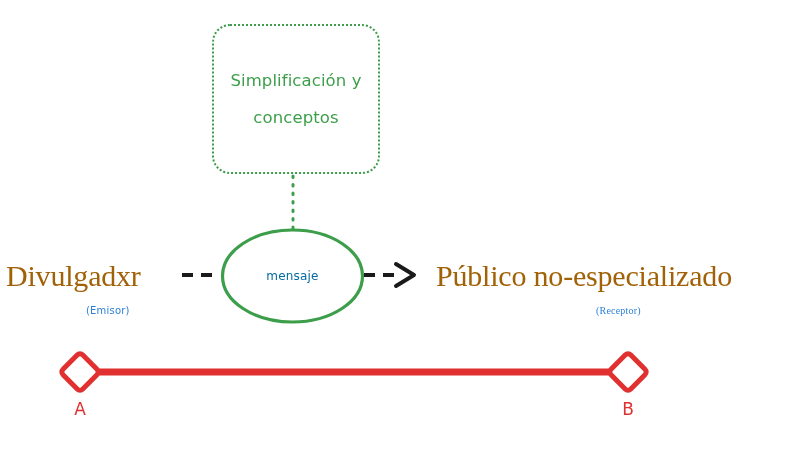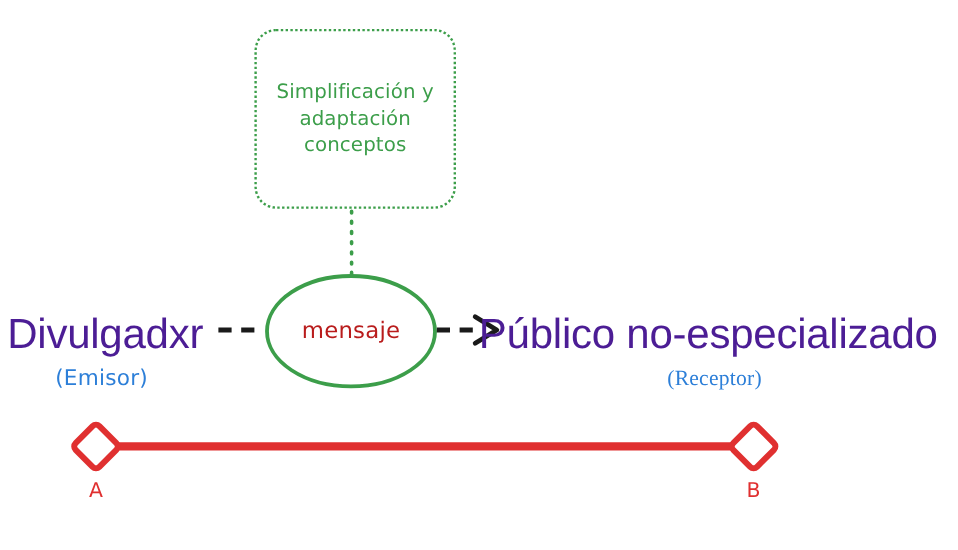--- a/index.html
+++ b/index.html
@@ -30,20 +30,21 @@
     width: 168px;
     height: 150px;
     box-sizing: border-box;
     border: 2.5px dotted #3c9e4a;
     border-radius: 18px;
     display: flex;
     flex-direction: column;
     align-items: center;
     justify-content: center;
     padding: 4px 6px;
+    gap: 15px;
   }
   .note-line {
     color: #3c9e4a;
     font-family: "DejaVu Sans", sans-serif;
     font-size: 16.5px;
     line-height: 22px;
     text-align: center;
     white-space: nowrap;
     letter-spacing: 0.1px;
   }
@@ -58,45 +59,46 @@
   }
   .ellipse-label {
     position: absolute;
     left: 0;
     top: 0;
     width: 143px;
     height: 94px;
     display: flex;
     align-items: center;
     justify-content: center;
-    color: #b91c1c;
-    font-size: 19px;
+    color: #0369a1;
+    font-size: 12px;
     font-family: "DejaVu Sans", sans-serif;
     letter-spacing: 0.2px;
   }
 
   
   .actor {
     position: absolute;
-    color: #4c1d95;
-    font-family: Liberation Sans, sans-serif;
-    font-size: 35px;
+    color: #a16207;
+    font-family: Liberation Serif, serif;
+    font-size: 30px;
     white-space: nowrap;
     letter-spacing: -0.2px;
   }
   .actor-left  { left: 6px;   top: 259px; }
-  .actor-right { left: 399px; top: 259px; }
+  .actor-right { left: 436px; top: 259px; }
 
   .role {
     position: absolute;
     color: #2d7fd8;
     font-family: "DejaVu Sans", sans-serif;
-    font-size: 18px;
+    font-size: 10px;
     white-space: nowrap;
     letter-spacing: 0.2px;
+    margin-left: 40px;
   }
   .role-left  { left: 46px;  top: 305px; }
   .role-right { left: 556px; top: 305px; font-family: Liberation Serif, serif; }
 
   
   .endpoint-label {
     position: absolute;
     color: #e03030;
     font-family: "DejaVu Sans", sans-serif;
     font-size: 17px;
@@ -123,21 +125,20 @@
 
   <line x1="97" y1="372" x2="612" y2="372" stroke="#e03030" stroke-width="7" stroke-linecap="butt"></line>
 
   <rect x="66" y="358" width="28" height="28" transform="rotate(45 80 372)" rx="4" ry="4" fill="#ffffff" stroke="#e03030" stroke-width="5"></rect>
 
   <rect x="614" y="358" width="28" height="28" transform="rotate(45 628 372)" rx="4" ry="4" fill="#ffffff" stroke="#e03030" stroke-width="5"></rect>
 </svg>
 
 <div class="note-box">
   <div class="note-line">Simplificación y</div>
-  <div class="note-line">adaptación</div>
   <div class="note-line">conceptos</div>
 </div>
 
 <div class="ellipse-wrap">
   <div class="ellipse-label">mensaje</div>
 </div>
 
 <div class="actor actor-left">Divulgadxr</div>
 <div class="role role-left">(Emisor)</div>
 

